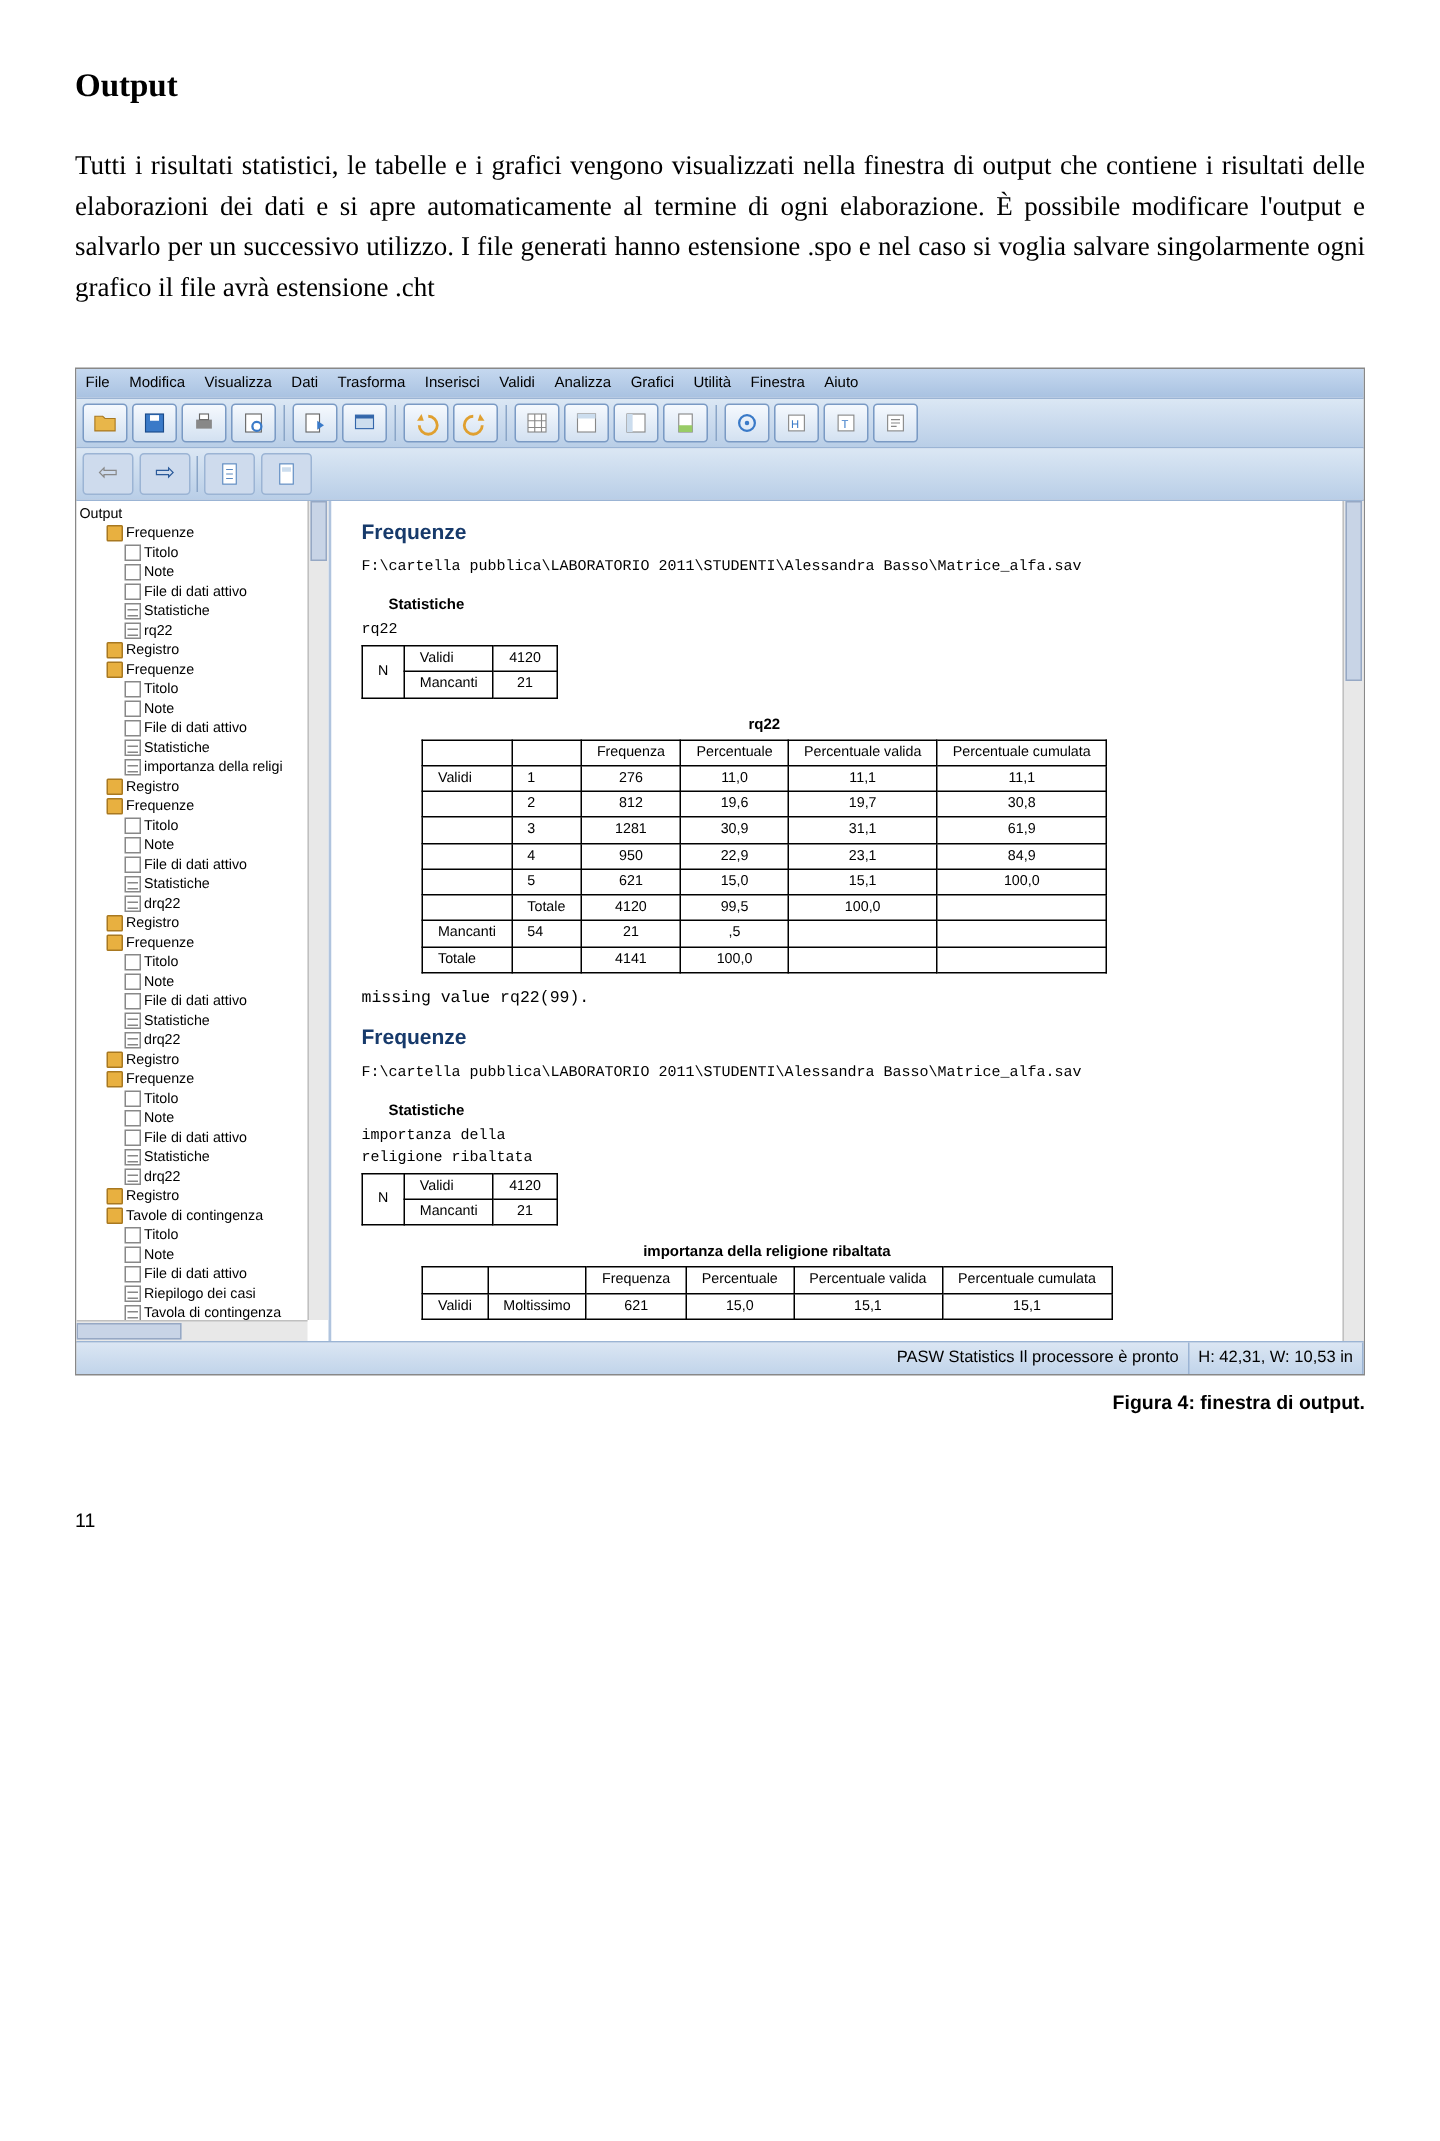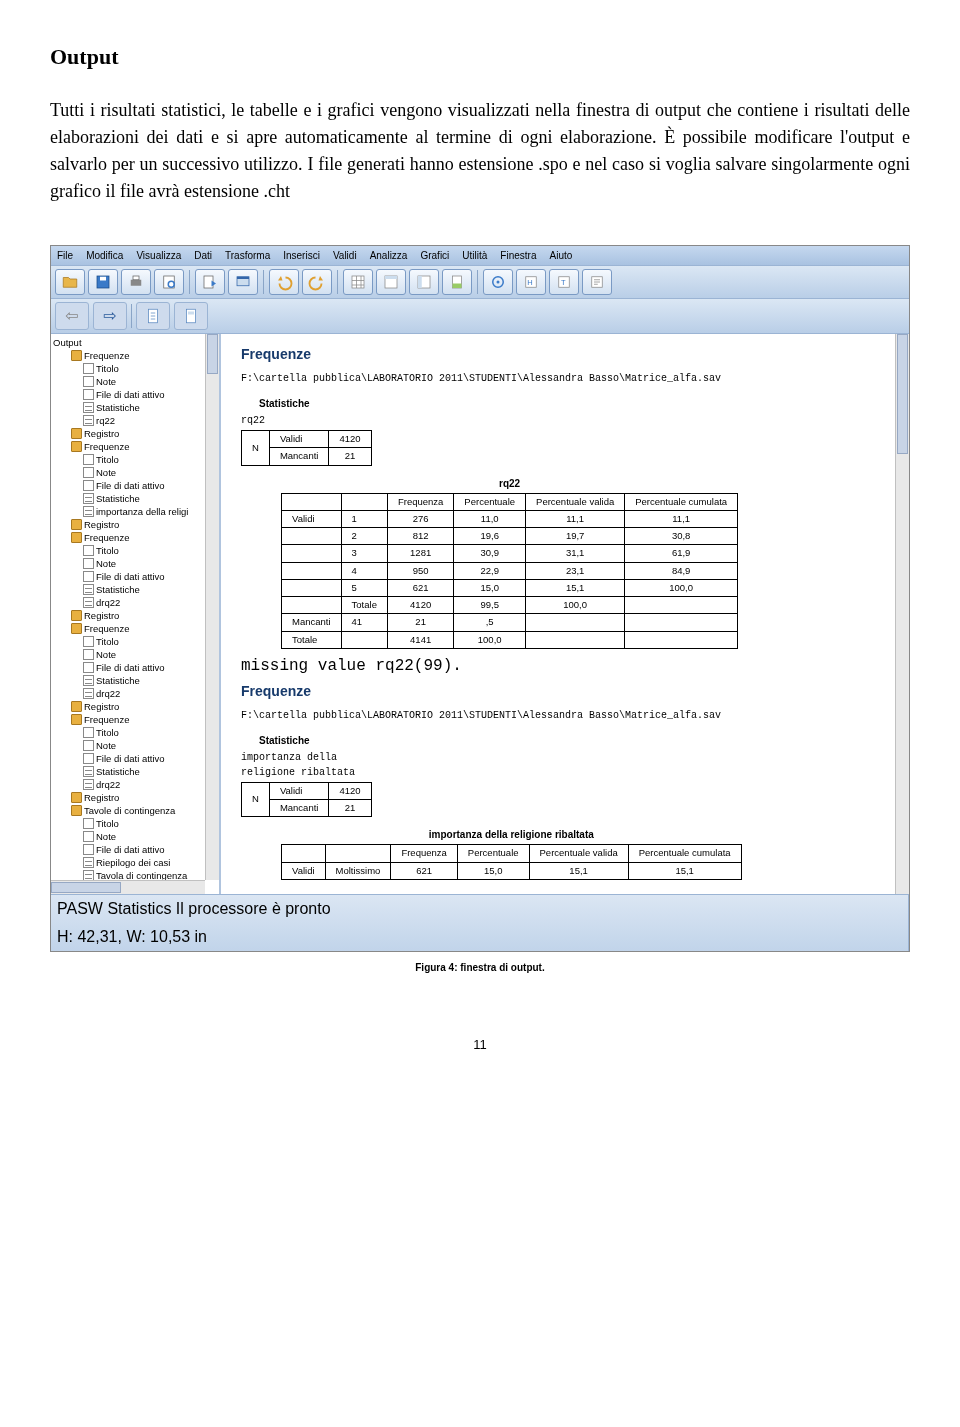--- a/index.html
+++ b/index.html
@@ -47,31 +47,31 @@
   .content .path { font-family: "Courier New", monospace; font-size: 10px; margin-bottom: 10px; }
   .content .subhead { font-family: Arial, sans-serif; font-weight: bold; font-size: 10px; margin: 2px 0 2px 18px; }
   .content .varname { font-family: "Courier New", monospace; font-size: 10px; margin-bottom: 2px; }
 
   table.stat { border-collapse: collapse; margin: 0 0 10px 0; }
   table.stat td, table.stat th { border: 1px solid #000; padding: 1px 10px; font-size: 9.5px; font-family: Arial, sans-serif; text-align: left; }
   table.stat td.num { text-align: center; }
   table.stat th { font-weight: normal; text-align: center; margin-left: 24px; }
   table.stat caption { font-family: Arial, sans-serif; font-weight: bold; font-size: 10px; margin-bottom: 2px; text-align: center; }
 
-  .syntax { font-family: "Courier New", monospace; font-size: 16px; margin: 8px 0; line-height: 14px; }
+  .syntax { font-family: "Courier New", monospace; font-size: 11px; margin: 8px 0; line-height: 14px; }
 
   .content-scroll-v { position:absolute; right:0; top:0; bottom:0; width:14px; background:#e8e8e8; border-left:1px solid #c0c0c0; }
   .content-scroll-v .thumb { position:absolute; left:1px; right:1px; top:0; height:120px; background:#c8d4e6; border:1px solid #96a8c4; }
 
-  .statusbar { background: linear-gradient(#dbe6f3,#c1d4ea); display: flex; font-size: 16px; border-top: 1px solid #9bb4d4; flex-direction: column; }
+  .statusbar { background: linear-gradient(#dbe6f3,#c1d4ea); display: flex; font-size: 11px; border-top: 1px solid #9bb4d4; }
   .statusbar .cell { border-right: 1px solid #9bb4d4; padding: 2px 6px; }
   .statusbar .spacer { flex: 1; }
 
-  .figcaption { text-align: center; font-family: Arial, sans-serif; font-weight: bold; font-size: 10px; margin-top: 4px; }
-  .pagenum { text-align: center; font-family: Arial, sans-serif; font-size: 13px; margin-top: 60px; }
+  .figcaption { text-align: right; font-family: Arial, sans-serif; font-weight: bold; font-size: 13px; margin-top: 4px; }
+  .pagenum { text-align: left; font-family: Arial, sans-serif; font-size: 13px; margin-top: 60px; }
 </style>
 </head>
 <body>
 
 <h2 class="section-title">Output</h2>
 
 <p class="body-text">
   <span>Tutti i risultati statistici, le tabelle e i grafici vengono visualizzati nella finestra di output che contiene i risultati delle elaborazioni dei dati e si apre automaticamente al termine di ogni elaborazione. È possibile modificare l'output e salvarlo per un successivo utilizzo. I file generati hanno estensione .spo e nel caso si voglia salvare singolarmente ogni grafico il file avrà estensione .cht</span>
 </p>
 
@@ -514,21 +514,21 @@
               <tr>
                 <td></td>
                 <td>Totale</td>
                 <td class="num">4120</td>
                 <td class="num">99,5</td>
                 <td class="num">100,0</td>
                 <td class="num"></td>
               </tr>
               <tr>
                 <td>Mancanti</td>
-                <td>41</td>
+                <td>54</td>
                 <td class="num">21</td>
                 <td class="num">,5</td>
                 <td class="num"></td>
                 <td class="num"></td>
               </tr>
               <tr>
                 <td>Totale</td>
                 <td></td>
                 <td class="num">4141</td>
                 <td class="num">100,0</td>

